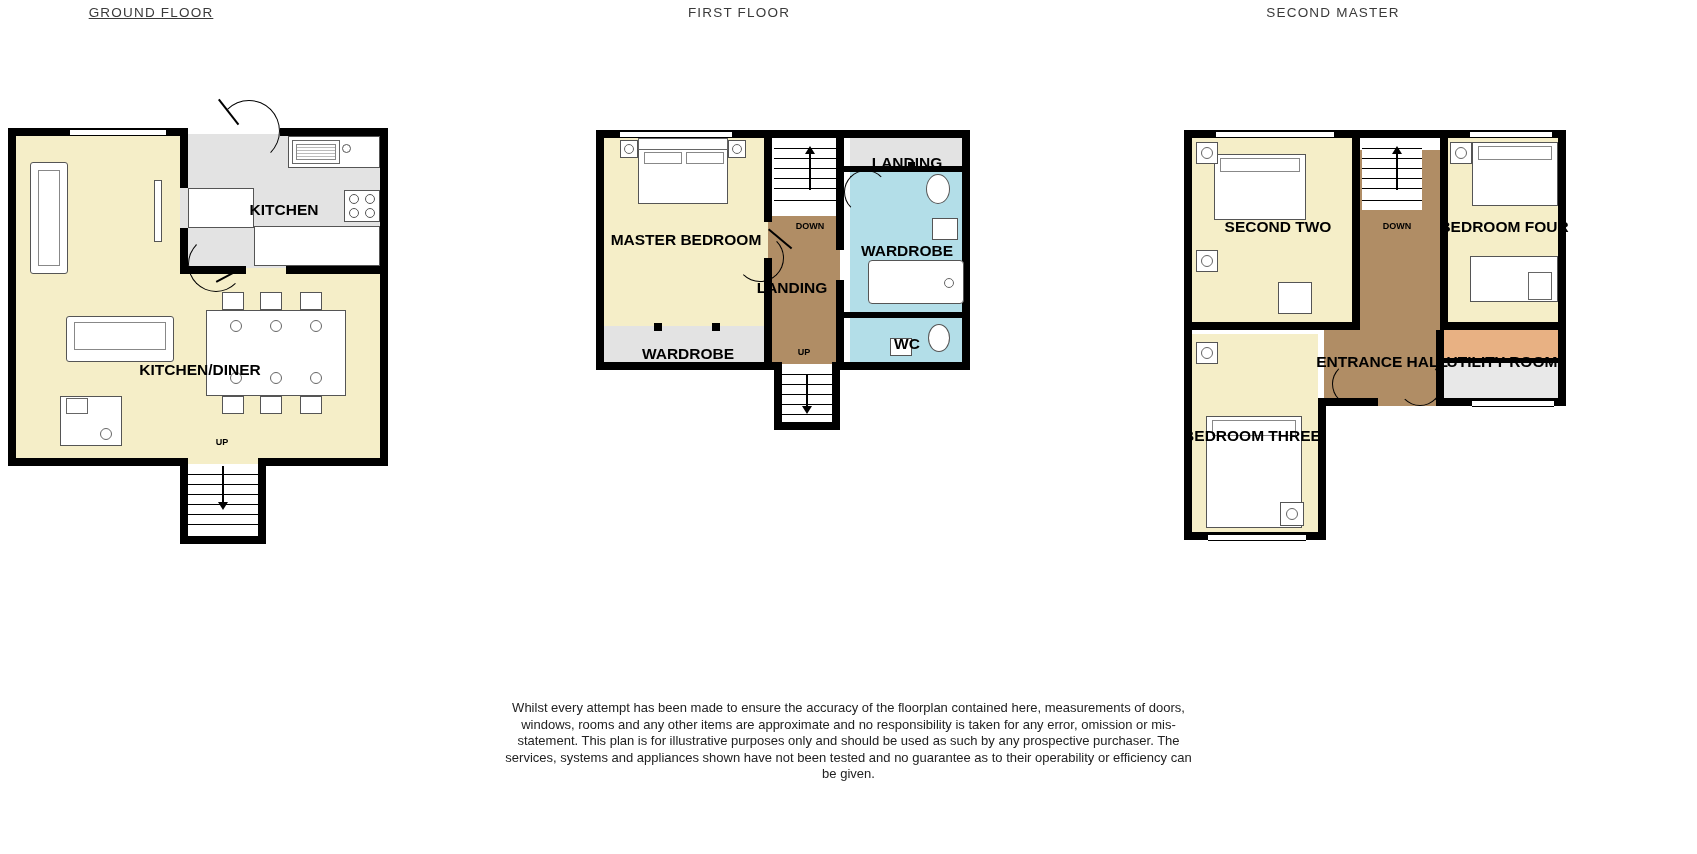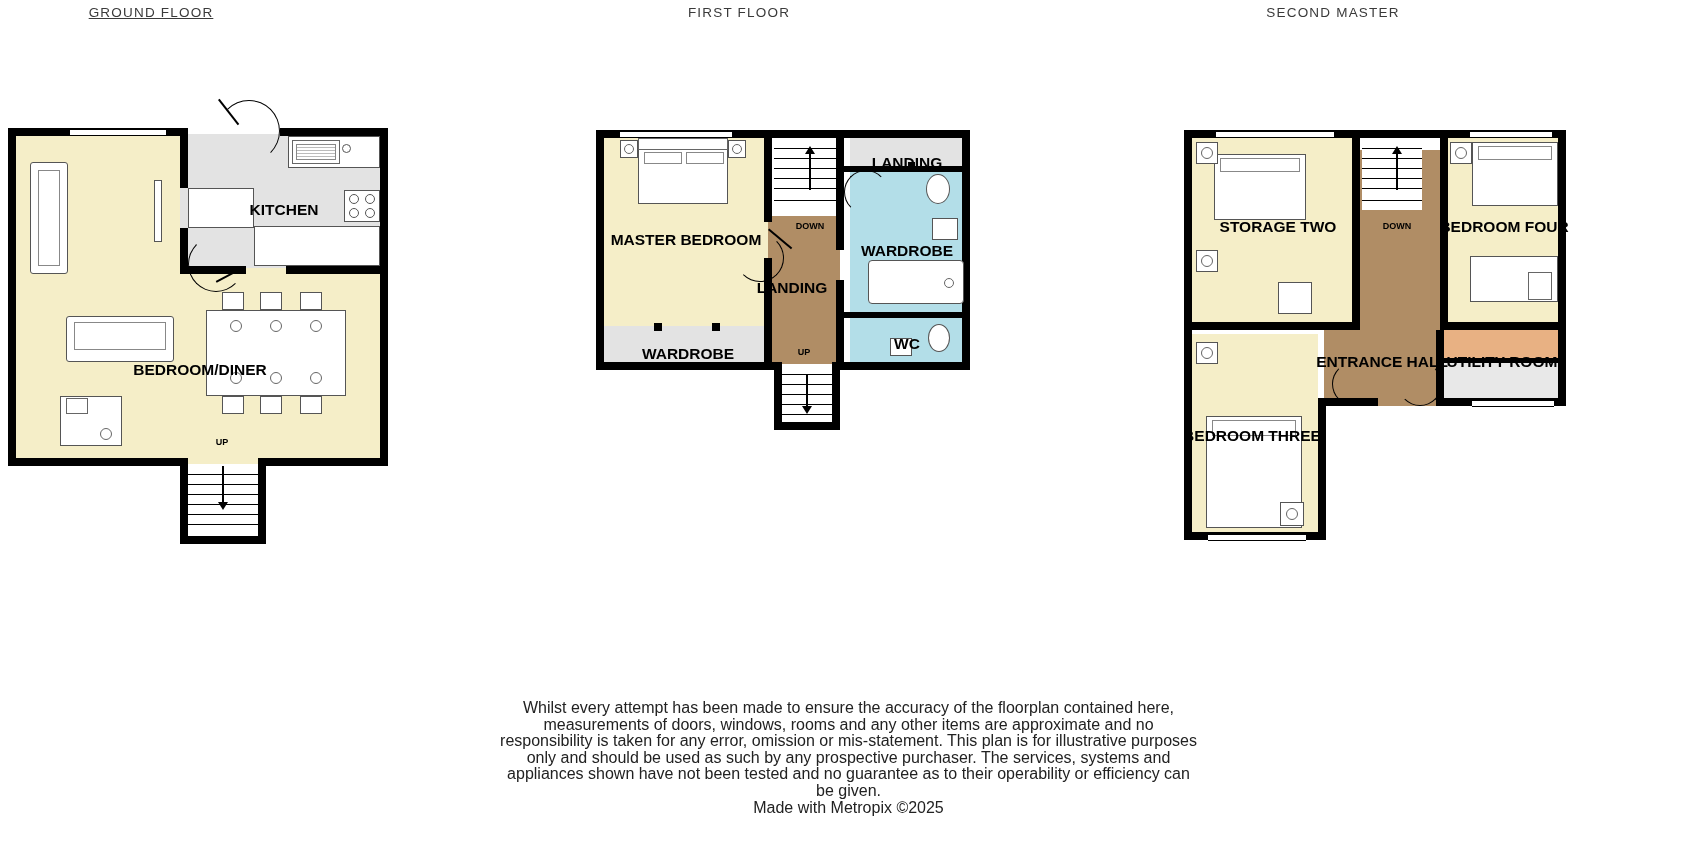--- a/index.html
+++ b/index.html
@@ -83,21 +83,21 @@
   .door-leaf { position: absolute; background: #000; }
   .circ { border-radius: 50%; }
 
   #disclaimer {
     position: absolute;
     left: 50%;
     top: 700px;
     transform: translateX(-50%);
     width: 700px;
     text-align: center;
-    font-size: 16px;
+    font-size: 13px;
     line-height: 16.5px;
     color: #222;
   }
   #disclaimer .made { display: block; margin-top: 1px; }
 </style>
 </head>
 <body>
 
 <div class="floor-title" id="title-ground">GROUND FLOOR</div>
 <div class="floor-title" id="title-first">FIRST FLOOR</div>
@@ -175,21 +175,21 @@
     <div class="step" style="top:30px;"></div>
     <div class="step" style="top:40px;"></div>
     <div class="step" style="top:50px;"></div>
     <div class="step" style="top:60px;"></div>
   </div>
   <div class="arrow-line" style="left:214px; top:338px; height:40px;"></div>
   <div class="arrow-head arrow-down" style="left:210px; top:374px;"></div>
   <div class="label sm" style="left:214px; top:314px;">UP</div>
 
   <div class="label" style="left:276px; top:82px;">KITCHEN</div>
-  <div class="label" style="left:192px; top:242px;">BEDROOM/DINER</div>
+  <div class="label" style="left:192px; top:242px;">KITCHEN/DINER</div>
 </div>
 
 <div class="plan" id="plan-first" style="left:596px; top:130px; width:400px; height:320px;">
 
   <div class="room c-cream" style="left:6px; top:6px; width:168px; height:228px;"></div>
   <div class="room c-grey" style="left:6px; top:196px; width:168px; height:38px;"></div>
   <div class="room c-brown" style="left:172px; top:86px; width:72px; height:148px;"></div>
   <div class="room c-blue" style="left:254px; top:40px; width:114px; height:148px;"></div>
   <div class="room c-blue" style="left:254px; top:188px; width:114px; height:46px;"></div>
   <div class="room c-grey" style="left:254px; top:6px; width:114px; height:36px;"></div>
@@ -329,23 +329,22 @@
     <div class="step" style="top:20px;"></div>
     <div class="step" style="top:30px;"></div>
     <div class="step" style="top:40px;"></div>
     <div class="step" style="top:50px;"></div>
     <div class="step" style="top:62px;"></div>
   </div>
   <div class="arrow-line" style="left:212px; top:22px; height:38px;"></div>
   <div class="arrow-head arrow-up" style="left:208px; top:16px;"></div>
   <div class="label sm" style="left:213px; top:96px;">DOWN</div>
 
-  <div class="label" style="left:94px; top:97px;">STORAGE TWO</div>
+  <div class="label" style="left:94px; top:97px;">SECOND TWO</div>
   <div class="label" style="left:320px; top:97px;">BEDROOM FOUR</div>
   <div class="label" style="left:68px; top:306px;">BEDROOM THREE</div>
   <div class="label" style="left:198px; top:232px;">ENTRANCE HALL</div>
   <div class="label" style="left:318px; top:232px;">UTILITY ROOM</div>
 </div>
 
 <div id="disclaimer">
   <span>Whilst every attempt has been made to ensure the accuracy of the floorplan contained here, measurements of doors, windows, rooms and any other items are approximate and no responsibility is taken for any error, omission or mis-statement. This plan is for illustrative purposes only and should be used as such by any prospective purchaser. The services, systems and appliances shown have not been tested and no guarantee as to their operability or efficiency can be given.</span>
-  <span class="made">Made with Metropix ©2025</span>
 </div>
 
 </body></html>

